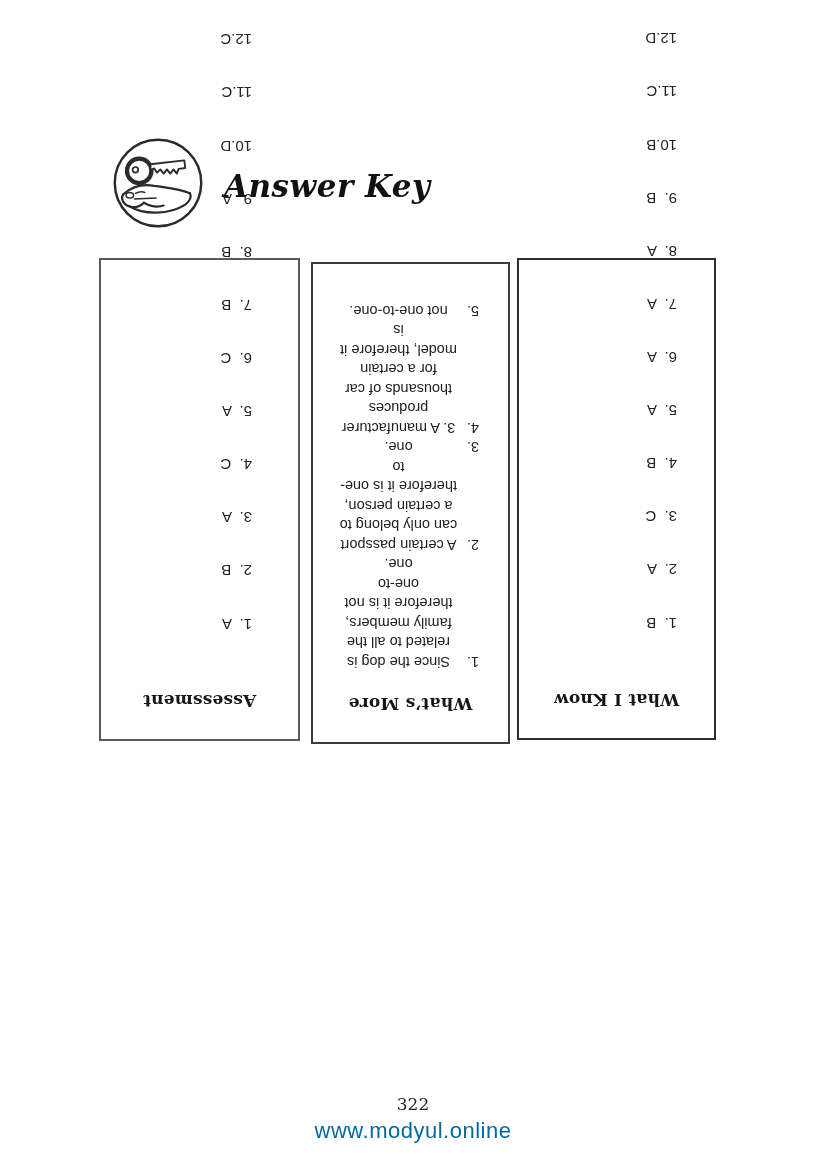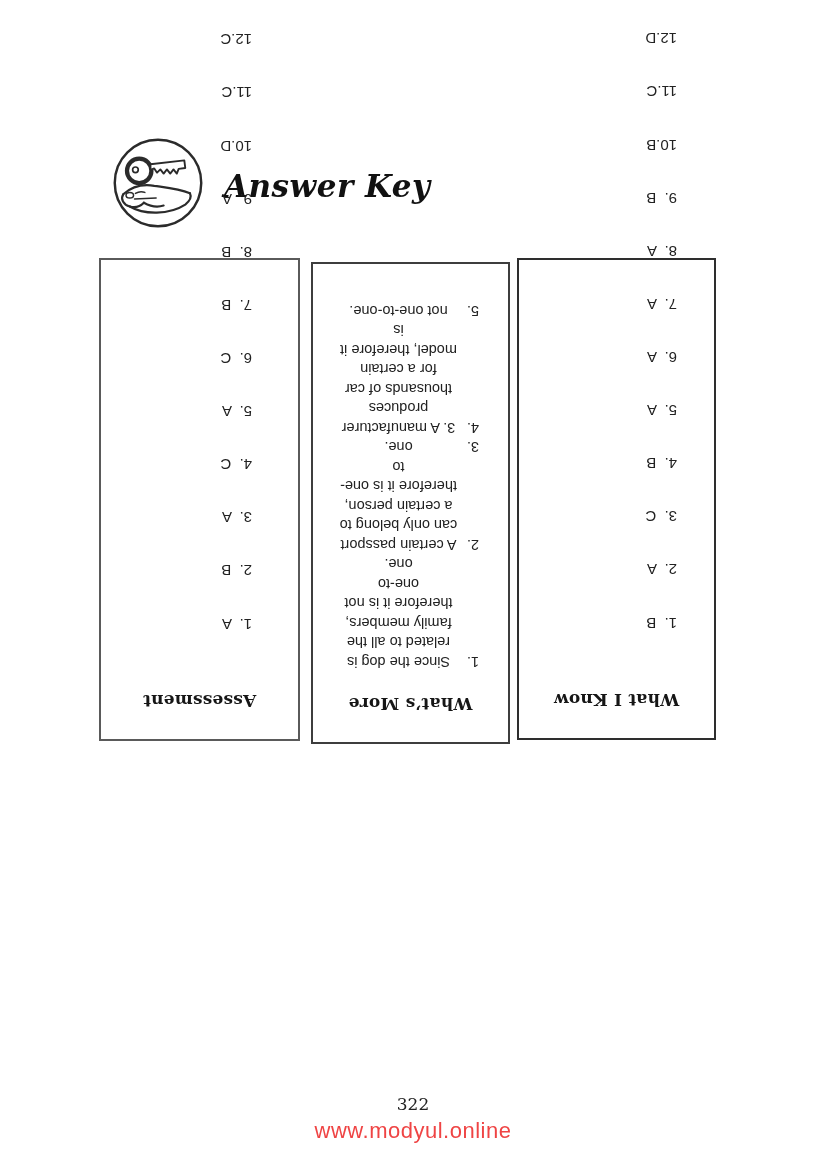--- a/index.html
+++ b/index.html
@@ -55,21 +55,21 @@
   .page-number{
     position:absolute;left:0;top:1094px;width:100%;
     text-align:center;
     font-family:"DejaVu Serif", serif;
     font-size:17px;color:#222;
   }
   .watermark{
     position:absolute;left:0;top:1118px;width:100%;
     text-align:center;
     font-size:22px;letter-spacing:.5px;
-    color:#ef4444;
+    color:#0369a1;
   }
 </style>
 </head>
 <body>
 
 <div class="page">
 
   <svg class="header-icon" viewBox="0 0 100 100" fill="none" stroke="#2b2b2b" stroke-width="2.3" stroke-linecap="round" stroke-linejoin="round">
     <circle cx="50" cy="50" r="46" stroke-width="2.6"></circle>
 

